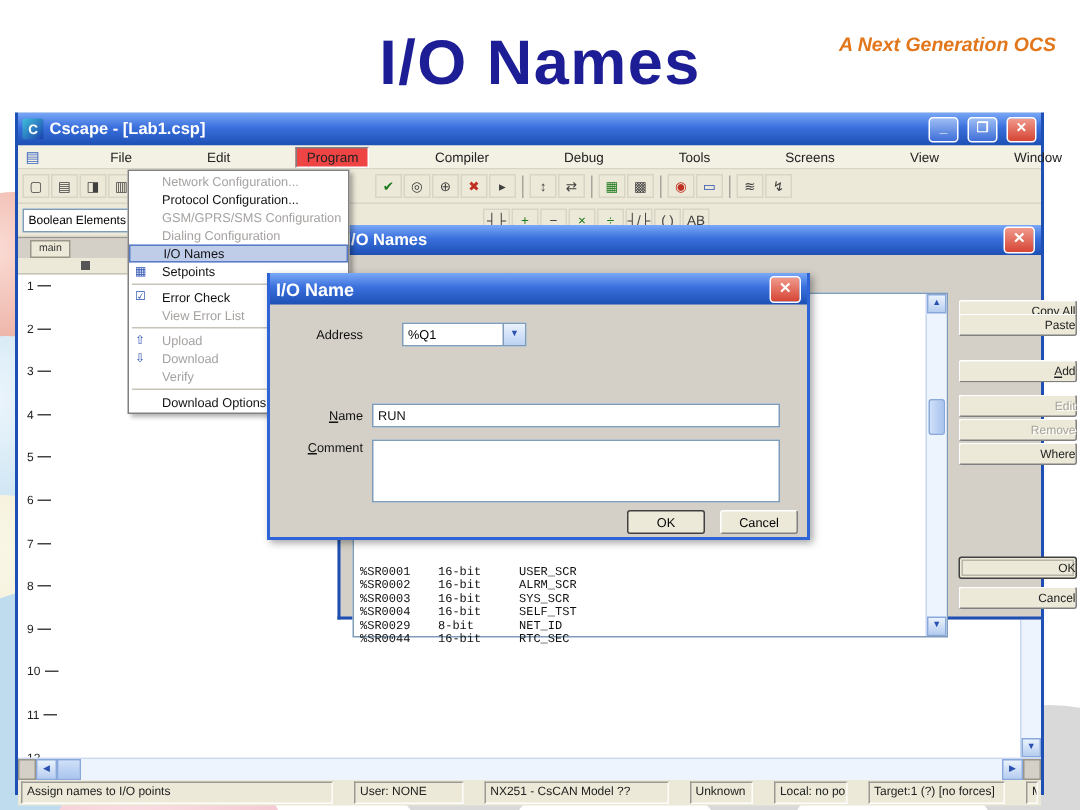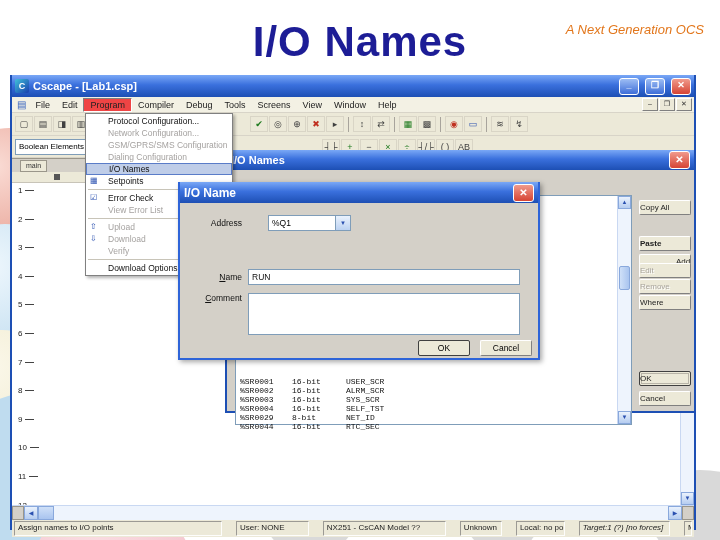--- a/index.html
+++ b/index.html
@@ -3,40 +3,40 @@
 <meta charset="utf-8">
 <style>
   html,body{margin:0;padding:0;}
   .slide{position:relative;width:720px;height:540px;background:#ffffff;overflow:hidden;
          font-family:"Liberation Sans",sans-serif;}
   
   .circ{position:absolute;border-radius:50%;z-index:0;}
   
   .slide-title{position:absolute;left:180px;top:18px;width:360px;text-align:center;
     font-size:42px;font-weight:bold;color:#1d1d96;z-index:1;letter-spacing:1px;}
-  .tagline{position:absolute;right:16px;top:22px;font-size:13px;font-weight:normal;
+  .tagline{position:absolute;right:16px;top:22px;font-size:13px;font-weight:bold;
     font-style:italic;color:#e2761b;z-index:1;}
   
   .win{position:absolute;box-sizing:border-box;background:#ece9d8;
        border:2px solid #1d4fb4;border-top:none;}
   .titlebar{height:22px;background:linear-gradient(180deg,#7aa8f6 0%,#3a70dd 45%,#1d4fb4 100%);
     display:flex;align-items:center;padding:0 3px;color:#fff;font-weight:bold;font-size:11px;gap:4px;}
   .titlebar-sm{height:20px;background:linear-gradient(180deg,#7aa8f6 0%,#3a70dd 45%,#1d4fb4 100%);
     display:flex;align-items:center;padding:0 4px;color:#fff;font-weight:bold;font-size:11px;}
   .appico{width:14px;height:14px;background:linear-gradient(135deg,#3fc0d8,#1a3fae);color:#fff;
     font-size:9px;line-height:14px;text-align:center;border-radius:2px;font-weight:bold;}
   .cap-sp{flex:1;}
   .capbtn{width:18px;height:15px;margin-left:2px;border:1px solid #fff;border-radius:3px;
     background:linear-gradient(#9dbdf4,#3e6ed8);color:#fff;font-size:9px;line-height:13px;
     text-align:center;font-weight:bold;}
   .capbtn.close{background:linear-gradient(#f09a8c,#d64434);}
   
   .menubar{height:15px;display:flex;align-items:center;background:#f3f1e4;
     border-bottom:1px solid #d8d4c8;font-size:9px;color:#222;padding:0 2px;}
-  .menuitem{padding:1px 6px;}
+  .menuitem{padding:1px 6px;margin-left:38px;}
   .menuitem.active{border:1px solid;border-color:#808080 #fff #fff #808080;background:#ef4444;}
   .mdibtns{margin-left:auto;display:flex;gap:1px;}
   .mdibtn{width:14px;height:11px;border:1px solid;border-color:#fff #808080 #808080 #fff;
     background:#ece9d8;font-size:7px;line-height:9px;text-align:center;color:#333;}
   .docico{color:#3a66c0;font-size:10px;margin:0 3px;}
   .tbar{display:flex;align-items:center;gap:1px;padding:1px 3px;height:20px;background:#ece9d8;
     border-bottom:1px solid #d8d4c8;}
   .tbar.second{height:19px;}
   .tico{width:18px;height:16px;font-size:9px;line-height:15px;text-align:center;color:#404040;
     background:#ece9d8;border:1px solid #d9d5c6;box-sizing:border-box;overflow:hidden;}
@@ -83,22 +83,22 @@
   .pmi.disabled{color:#a5a2a0;}
   .pmi.hilite{background:#bfcde8;border:1px solid #5a7cc8;box-sizing:border-box;line-height:10px;}
   .pmi .mico{position:absolute;left:4px;top:0;font-size:8px;color:#2a50b0;}
   .pmsep{height:1px;background:#c8c4b8;margin:2px 2px;}
   
   .listbox{position:absolute;left:8px;top:25px;width:397px;height:230px;background:#fff;
     border:1px solid #7f9db9;box-sizing:border-box;}
   .iorows{position:absolute;left:4px;top:181px;right:16px;}
   .iorow{display:flex;height:9px;font-family:"Liberation Mono",monospace;font-size:8px;color:#111;}
   .iorow .a{width:52px;} .iorow .s{width:40px;text-align:left;} .iorow .n{margin-left:14px;}
-  .iobtn{position:absolute;left:412px;width:52px;height:15px;background:#ece9d8;
-    border:1px solid;border-color:#fff #808080 #808080 #fff;font-size:8px;text-align:left;
+  .iobtn{position:absolute;left:412px;width:79px;height:15px;background:#ece9d8;
+    border:1px solid;border-color:#fff #808080 #808080 #fff;font-size:8px;text-align:right;
     line-height:13px;color:#222;box-sizing:border-box;border-radius:2px;}
   .iobtn.disabled{color:#a8a49c;text-shadow:1px 1px 0 #fff;}
   .iobtn.default{border:1px solid #404040;box-shadow:inset 0 0 0 1px #ece9d8, inset 0 0 0 2px #b8b4a8;}
   .iobtn.uline::first-letter{text-decoration:underline;}
   .dlg-row{position:absolute;display:flex;align-items:center;}
   .flabel{font-size:8.5px;color:#111;width:48px;text-align:right;margin-right:6px;}
   .flabel.ul::first-letter{text-decoration:underline;}
   .field{background:#fff;border:1px solid #7f9db9;box-sizing:border-box;font-size:8.5px;}
   .tinput{height:16px;padding:0 3px;font-family:"Liberation Sans",sans-serif;color:#111;}
   .dbtn{position:absolute;height:16px;background:#ece9d8;border:1px solid;font-size:8.5px;
@@ -271,21 +271,21 @@
       <span class="hbtn">▶</span>
       <span class="hbox"></span>
     </div>
 
     <div class="statusbar">
       <span class="seg" style="width:224px;">Assign names to I/O points</span>
       <span class="seg" style="width:78px;">User: NONE</span>
       <span class="seg" style="width:132px;">NX251 - CsCAN Model ??</span>
       <span class="seg" style="width:45px;">Unknown</span>
       <span class="seg" style="width:52px;">Local: no port</span>
-      <span class="seg" style="width:98px;font-style:italic;">Target:1 (?) [no forces]</span>
+      <span class="seg" style="width:98px;">Target:1 (?) [no forces]</span>
       <span class="seg" style="flex:1;">MOD</span>
     </div>
   </div>
 
   <div class="win" style="left:225px;top:150px;width:471px;height:263px;z-index:3;background:#d4d0c8;">
     <div class="titlebar-sm">
       <span>I/O Names</span>
       <span class="closebtn">✕</span>
     </div>
     <div style="position:relative;height:241px;">
@@ -322,33 +322,33 @@
               <span class="n">RTC_SEC</span>
             </div>
         </div>
         <div class="vscroll">
           <span class="sbtn" style="top:0;">▲</span>
           <span class="sthumb" style="top:70px;height:24px;"></span>
           <span class="sbtn" style="bottom:0;">▼</span>
         </div>
       </div>
       <span class="iobtn" style="top:30px;">Copy All</span>
-      <span class="iobtn" style="top:66px;font-weight:bold;">Paste</span>
-      <span class="iobtn uline" style="top:84px;padding-left:36px;">Add</span>
+      <span class="iobtn" style="top:39px;">Paste</span>
+      <span class="iobtn uline" style="top:70px;padding-left:36px;">Add</span>
       <span class="iobtn disabled" style="top:93px;">Edit</span>
       <span class="iobtn disabled" style="top:109px;">Remove</span>
       <span class="iobtn" style="top:125px;">Where</span>
       <span class="iobtn default" style="top:201px;">OK</span>
       <span class="iobtn" style="top:221px;">Cancel</span>
     </div>
   </div>
 
   <div class="popupmenu">
+    <div class="pmi disabled">Network Configuration...</div>
     <div class="pmi">Protocol Configuration...</div>
-    <div class="pmi disabled">Network Configuration...</div>
     <div class="pmi disabled">GSM/GPRS/SMS Configuration</div>
     <div class="pmi disabled">Dialing Configuration</div>
     <div class="pmi hilite">I/O Names</div>
     <div class="pmi"><span class="mico">▦</span><span>Setpoints</span></div>
     <div class="pmsep"></div>
     <div class="pmi"><span class="mico">☑</span><span>Error Check</span></div>
     <div class="pmi disabled">View Error List</div>
     <div class="pmsep"></div>
     <div class="pmi disabled"><span class="mico">⇧</span><span>Upload</span></div>
     <div class="pmi disabled"><span class="mico">⇩</span><span>Download</span></div>

